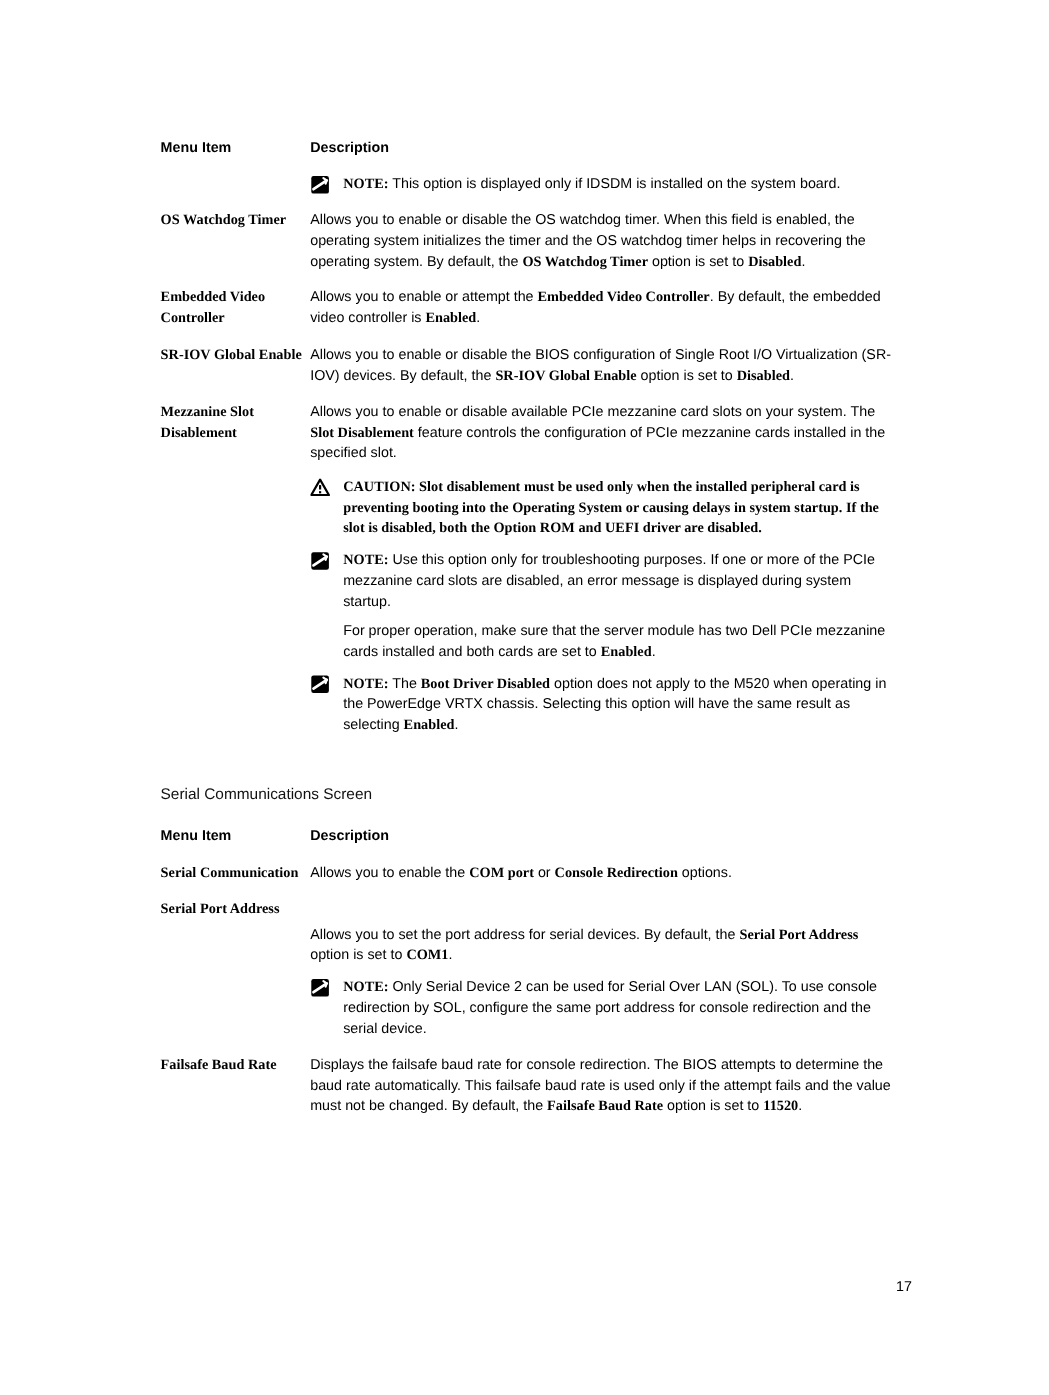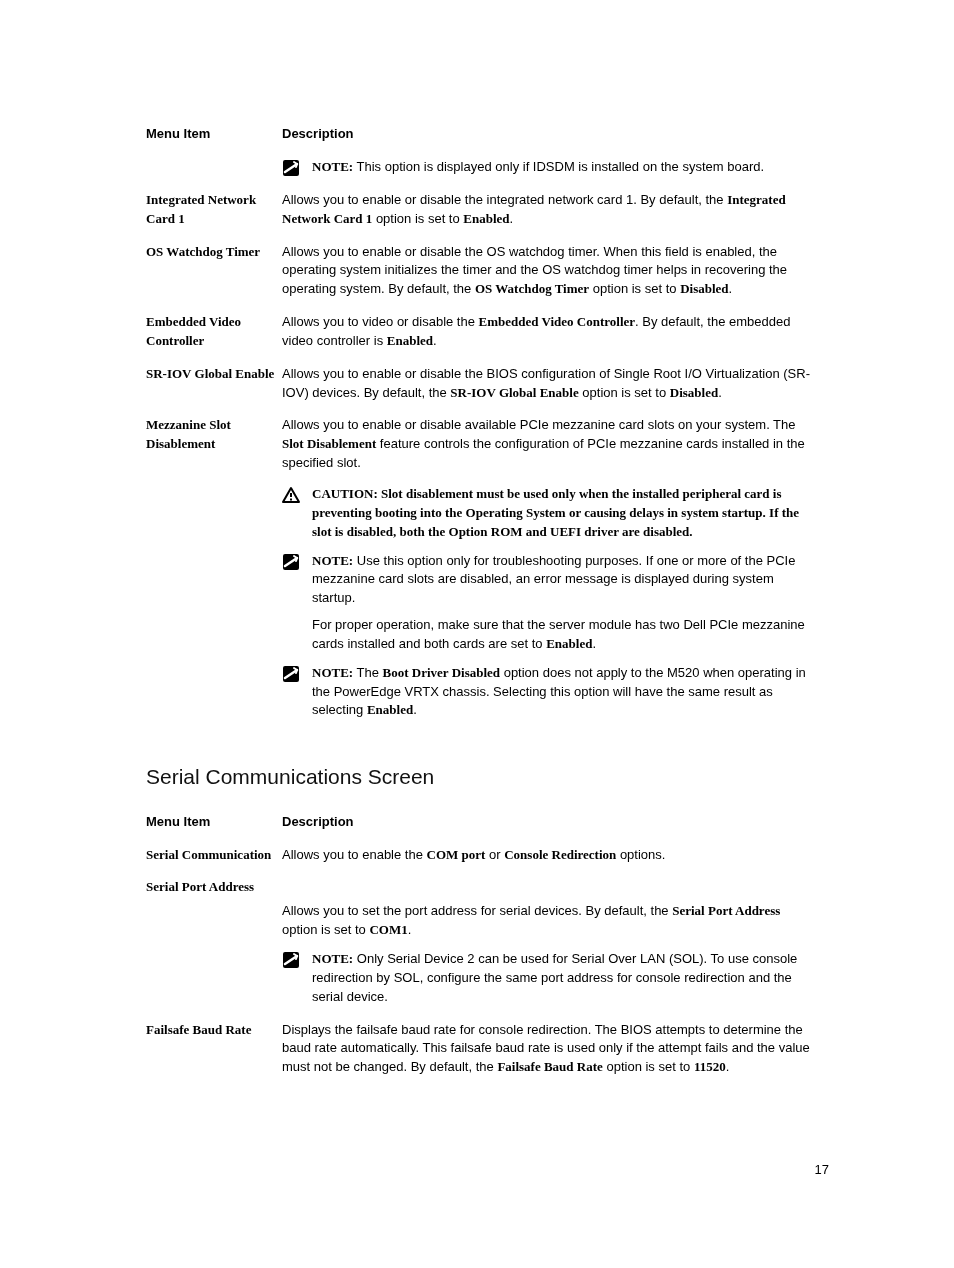--- a/index.html
+++ b/index.html
@@ -51,21 +51,21 @@
     flex: 0 0 30px;
     display: flex;
     justify-content: flex-start;
     padding-top: 1px;
   }
   .note-text {
     flex: 1;
   }
   .note-text p + p { margin-top: 8px; }
   h2.section-heading {
-    font-size: 21px;
+    font-size: 14px;
     font-weight: normal;
     font-family: "Trebuchet MS", Arial, sans-serif;
     margin: 28px 0 20px 0;
     color: #111;
   }
   .page-number {
     position: absolute;
     bottom: 88px;
     right: 125px;
     font-size: 13px;
@@ -106,33 +106,29 @@
         <div class="note-icon-wrap">
             <svg class="note-icon">
               <use href="#note-icon-g"></use>
             </svg>
           </div>
         <div class="note-text"><span class="bold">NOTE:</span><span> This option is displayed only if IDSDM is installed on the system board.</span></div>
       </div>
     </div>
   </div>
 
-  <div class="row">
-    <div class="col-label bold">Integrated Network Card 1</div>
-    <div class="col-desc"><span>Allows you to enable or disable the integrated network card 1. By default, the </span><span class="bold">Integrated Network Card 1</span><span> option is set to </span><span class="bold">Enabled</span><span>.</span></div>
-  </div>
 
   <div class="row">
     <div class="col-label bold">OS Watchdog Timer</div>
     <div class="col-desc"><span>Allows you to enable or disable the OS watchdog timer. When this field is enabled, the operating system initializes the timer and the OS watchdog timer helps in recovering the operating system. By default, the </span><span class="bold">OS Watchdog Timer</span><span> option is set to </span><span class="bold">Disabled</span><span>.</span></div>
   </div>
 
   <div class="row">
     <div class="col-label bold">Embedded Video Controller</div>
-    <div class="col-desc"><span>Allows you to video or disable the </span><span class="bold">Embedded Video Controller</span><span>. By default, the embedded video controller is </span><span class="bold">Enabled</span><span>.</span></div>
+    <div class="col-desc"><span>Allows you to enable or attempt the </span><span class="bold">Embedded Video Controller</span><span>. By default, the embedded video controller is </span><span class="bold">Enabled</span><span>.</span></div>
   </div>
 
   <div class="row">
     <div class="col-label bold">SR-IOV Global Enable</div>
     <div class="col-desc"><span>Allows you to enable or disable the BIOS configuration of Single Root I/O Virtualization (SR-IOV) devices. By default, the </span><span class="bold">SR-IOV Global Enable</span><span> option is set to </span><span class="bold">Disabled</span><span>.</span></div>
   </div>
 
   <div class="row">
     <div class="col-label bold">Mezzanine Slot Disablement</div>
     <div class="col-desc">

